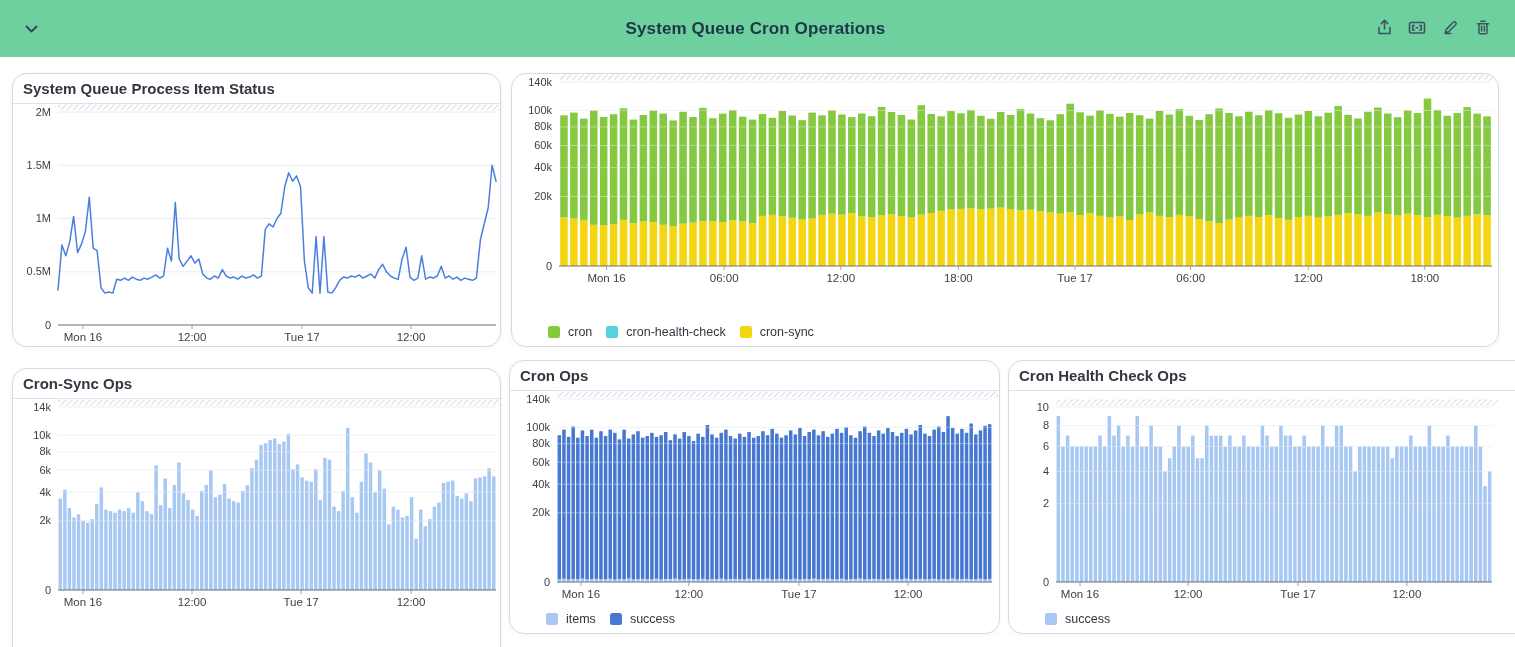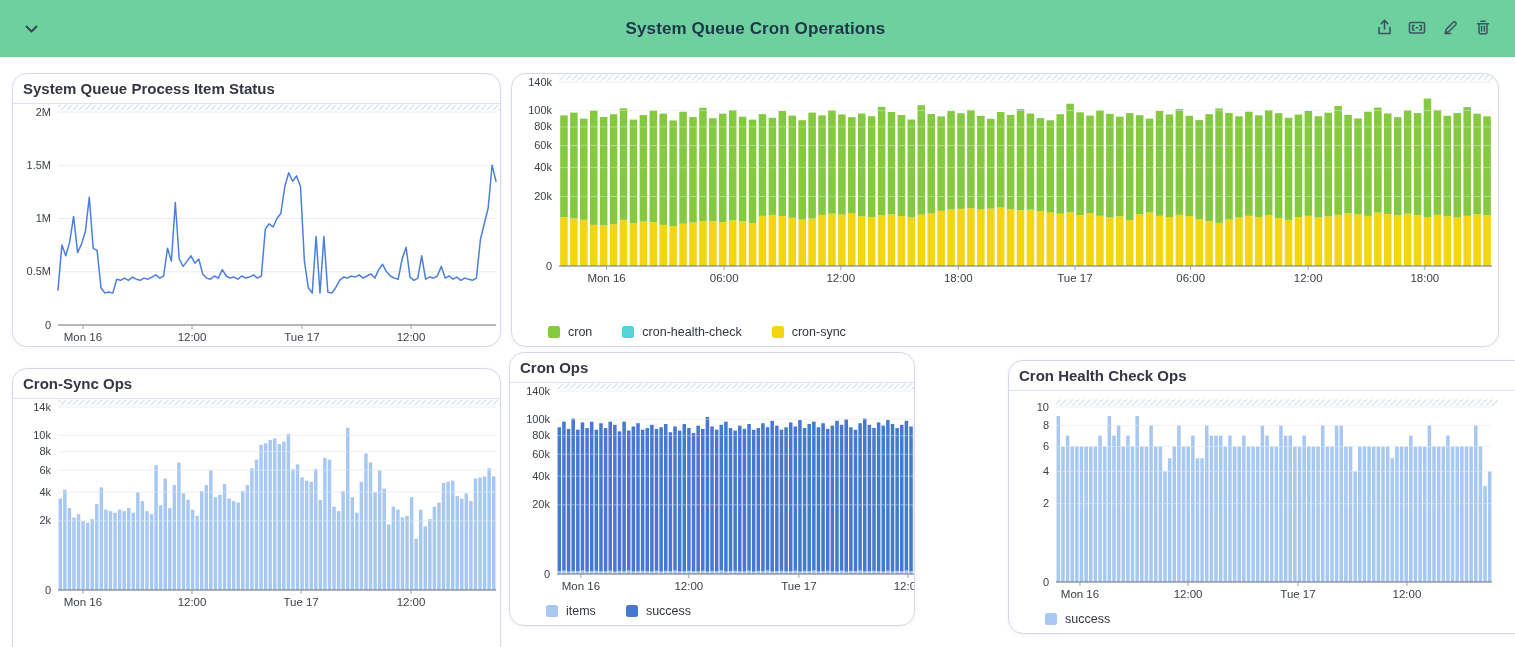--- a/index.html
+++ b/index.html
@@ -30,30 +30,30 @@
     border-radius:15px; box-shadow:0 1px 4px rgba(52,55,65,0.06); overflow:hidden;
   }
   .ptitle {
     height:30px; line-height:29px; padding:0 10px; font-size:15px; font-weight:600;
     color:#343741; border-bottom:1px solid #dde3ec; white-space:nowrap; cursor:pointer;
   }
   .chart-wrap { position:relative;text-decoration:underline; }
   .chart-wrap svg { display:block; }
   svg { font-family:"Liberation Sans", sans-serif; }
   .legend {
-    position:absolute; display:flex; gap:30px; align-items:center;
+    position:absolute; display:flex; gap:14px; align-items:center;
     left:36px; bottom:7px; font-size:12.5px; color:#343741;
   }
   .legend-item { display:flex; align-items:center; cursor:pointer; }
   .sw { width:12px; height:12px; border-radius:2.5px; display:inline-block; margin-right:8px; }
   
   #p0 { left:12px;  top:73px;  width:489px; height:274px; }
   #p1 { left:511px; top:73px;  width:988px; height:274px; }
   #p2 { left:12px;  top:368px; width:489px; height:324px; }
-  #p3 { left:509px; top:352px; width:406px; height:274px; }
+  #p3 { left:509px; top:360px; width:491px; height:274px; }
   #p4 { left:1008px;top:360px; width:560px; height:274px; }
 </style>
 </head>
 <body>
 
 <div class="header">
   <button class="collapse-btn">
     <span>
       <svg width="13" height="8" viewBox="0 0 13 8">
           <path d="M1.5 1.5 L6.5 6.5 L11.5 1.5" fill="none" stroke="currentColor" stroke-width="1.8" stroke-linecap="round" stroke-linejoin="round"></path>

